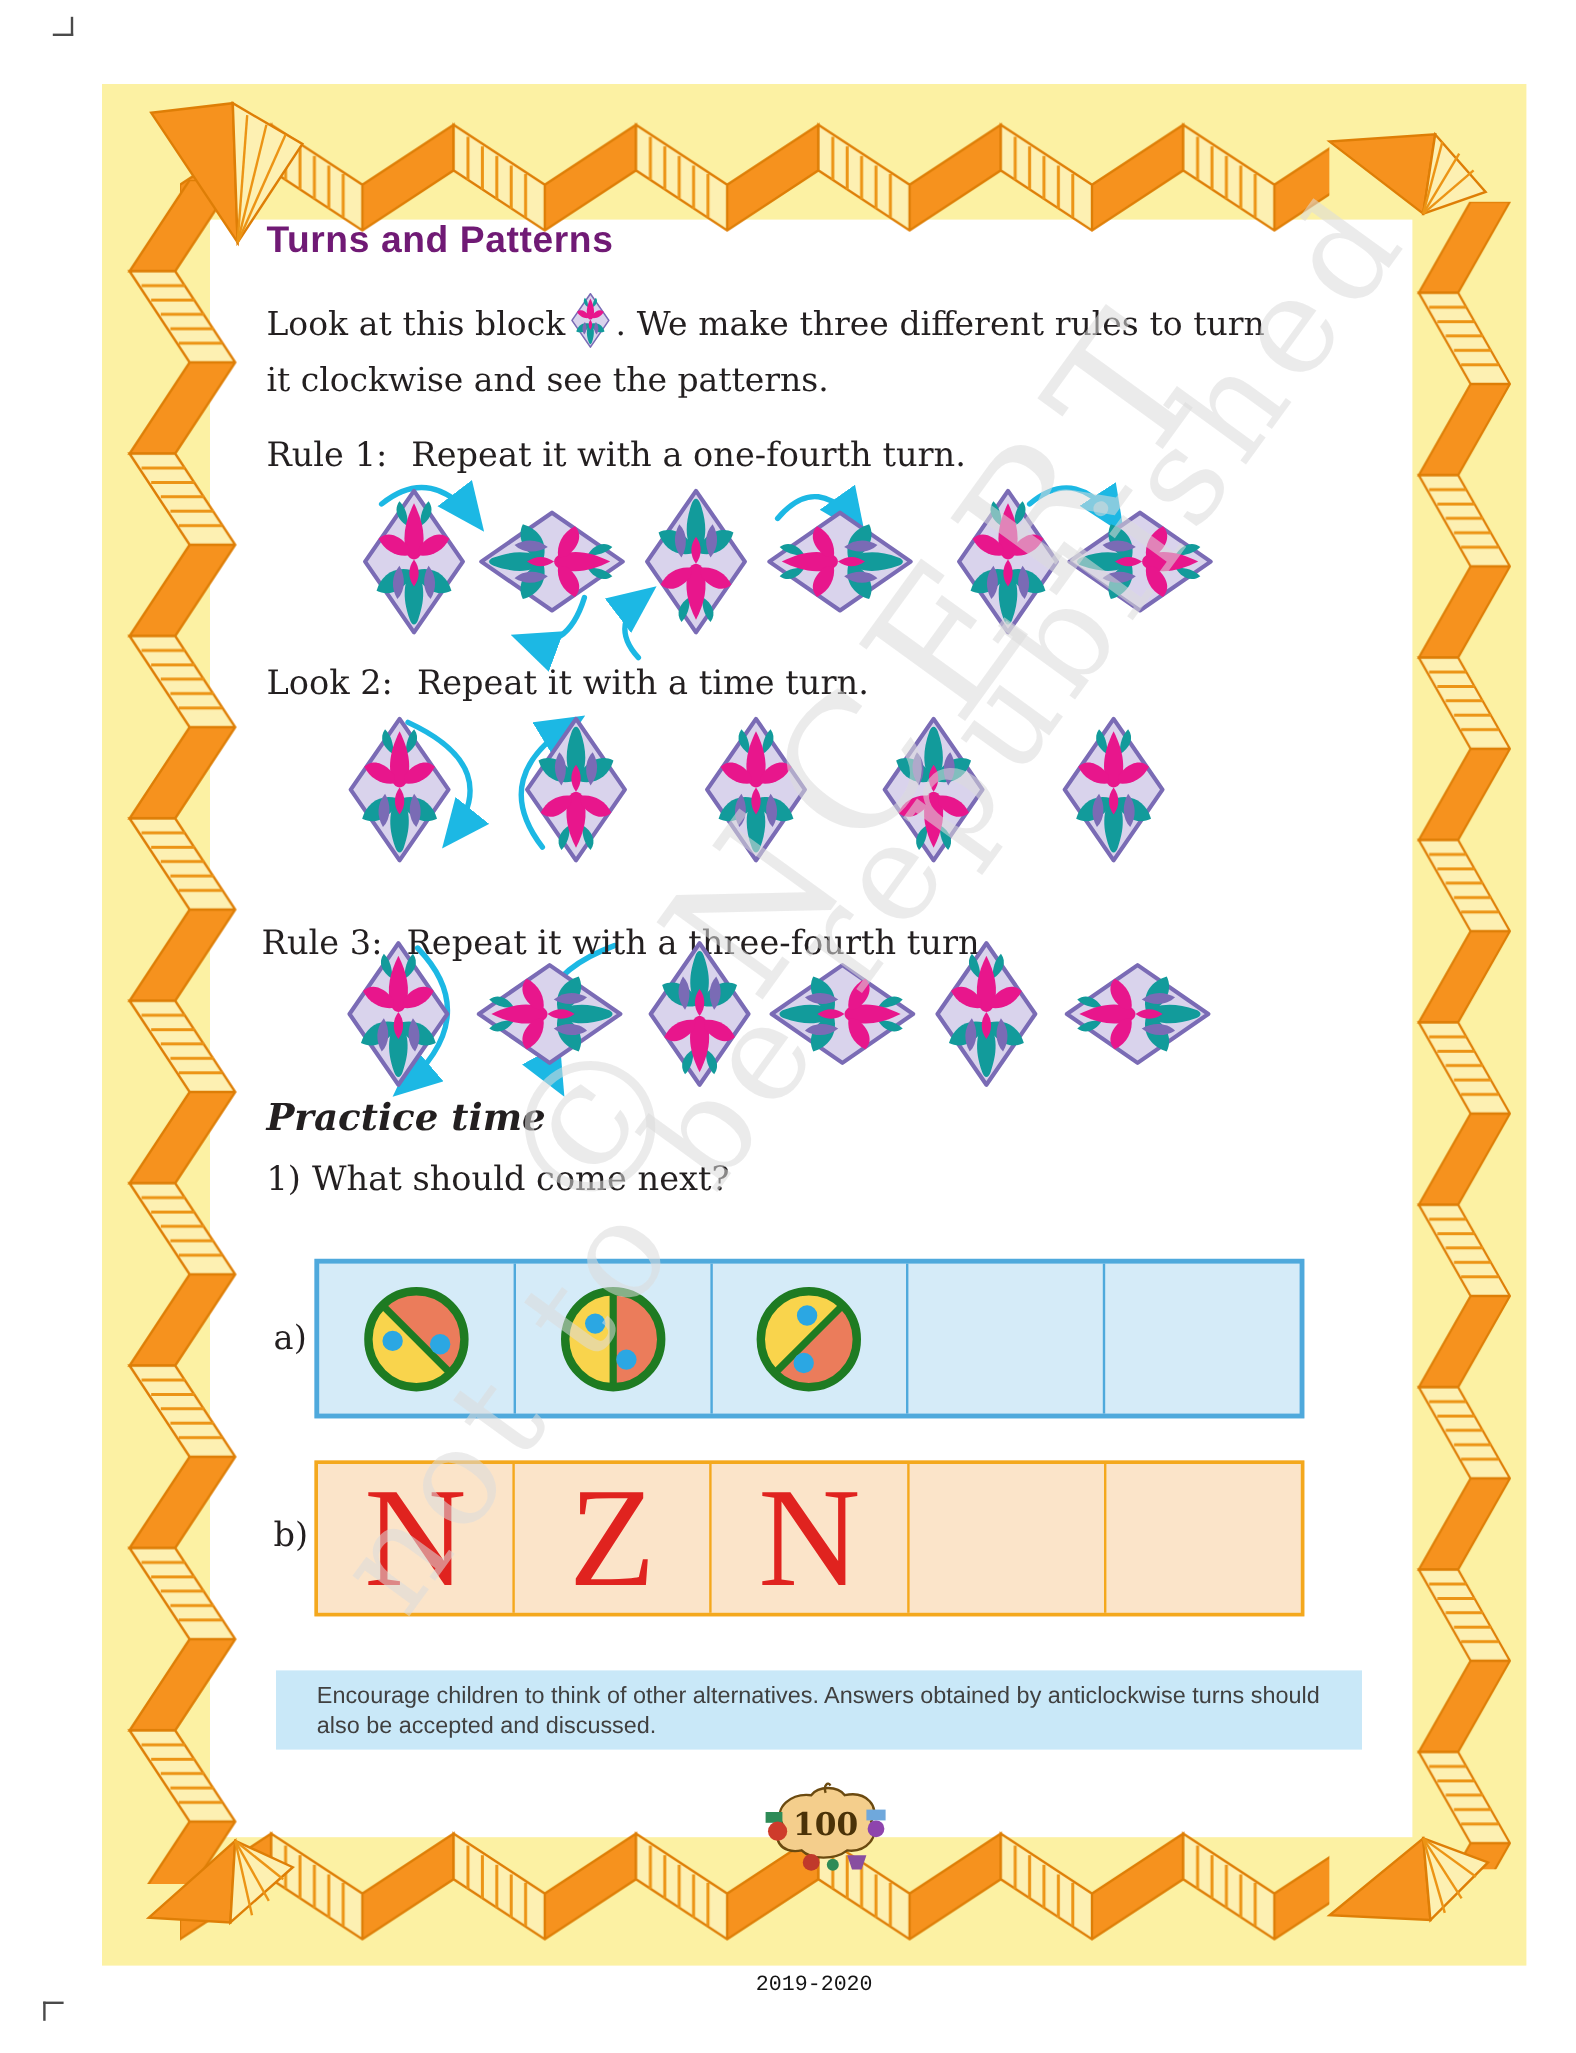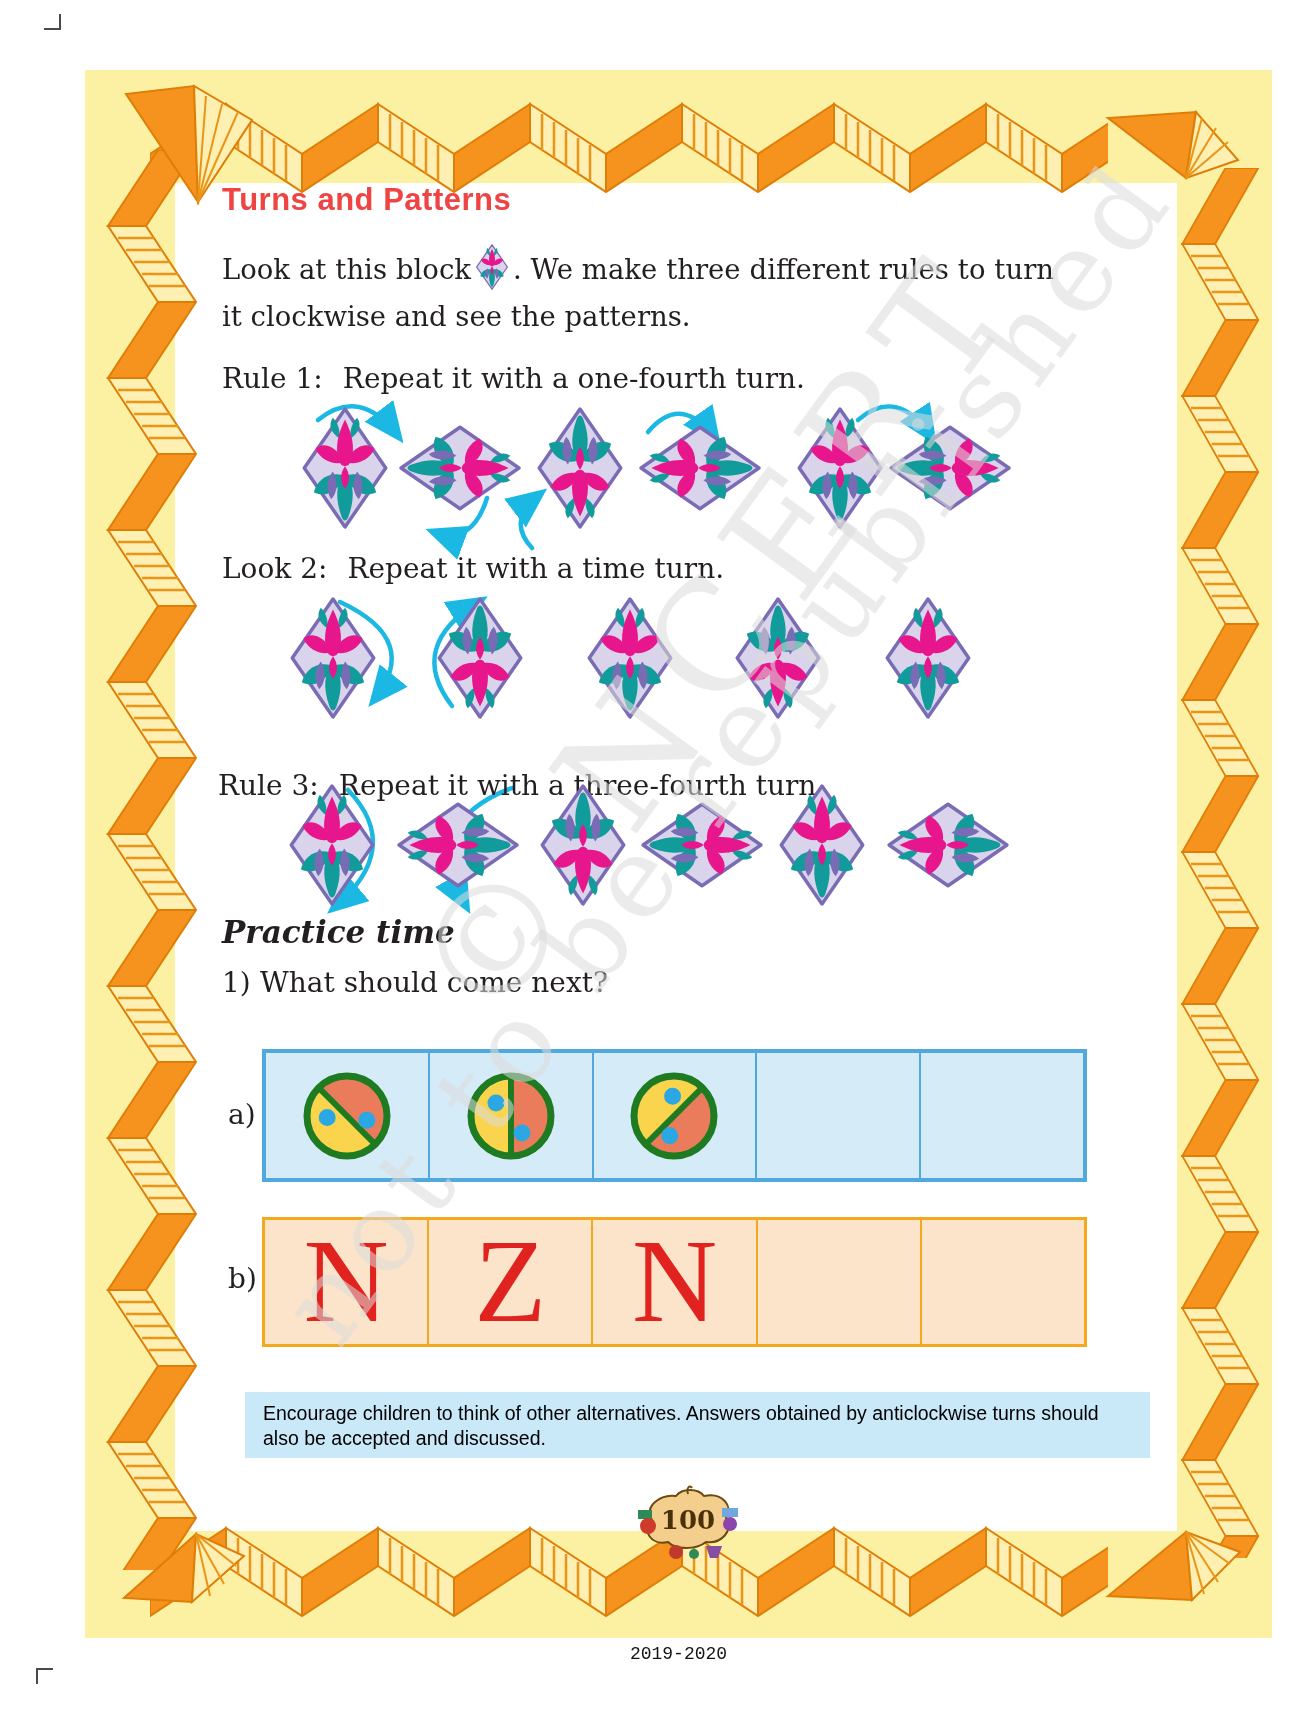--- a/index.html
+++ b/index.html
@@ -7,44 +7,44 @@
           font-family:"DejaVu Serif",serif;color:#231F20;}
   .page{position:absolute;left:85px;top:70px;width:1187px;height:1568px;background:#FCF1A3;z-index:0;}
   .content{position:absolute;left:175px;top:183px;width:1002px;height:1348px;background:#fff;z-index:1;}
   .band{position:absolute;z-index:2;}
   .fx{position:absolute;left:0;top:0;width:1313px;height:1711px;z-index:3;pointer-events:none;}
   .cropmark{position:absolute;width:15px;height:14px;z-index:4;}
   .cm-tl{left:44px;top:14px;border-right:2px solid #4a4a4a;border-bottom:2px solid #4a4a4a;}
   .cm-bl{left:36px;top:1668px;border-left:2px solid #4a4a4a;border-top:2px solid #4a4a4a;}
 
   .title{position:absolute;left:222px;top:182px;font-family:"Liberation Sans",sans-serif;
-         font-weight:bold;font-size:31px;color:#ef4444;letter-spacing:.5px;z-index:4;}
+         font-weight:bold;font-size:31px;color:#701a75;letter-spacing:.5px;z-index:4;}
   .intro{position:absolute;left:222px;top:243px;width:832px;font-size:27.5px;line-height:47px;
          text-align:justify;z-index:4;}
   .intro .blockicon{display:inline-block;vertical-align:-12px;margin:0 4px;}
   .rulelabel{position:absolute;font-size:28px;z-index:4;white-space:nowrap;}
   .rulelabel .rtext{margin-left:20px;}
   .blockrow{position:absolute;left:0;width:1313px;height:130px;z-index:4;}
   .block{position:absolute;top:0;width:130px;height:130px;}
 
   .practice{position:absolute;left:222px;top:914px;font-size:31px;font-weight:bold;font-style:italic;z-index:4;}
   .qline{position:absolute;top:966px;font-size:28px;z-index:4;}
   .rowlabel{position:absolute;left:228px;font-size:28px;z-index:4;}
 
   .ptable{position:absolute;left:262px;width:825px;display:flex;box-sizing:border-box;z-index:4;}
   .ptable-a{top:1049px;height:133px;background:#D5EBF8;border:4px solid #4FA9DC;}
   .ptable-a .pcell{flex:1;border-right:2px solid #4FA9DC;display:flex;align-items:center;justify-content:center;}
   .ptable-b{top:1217px;height:130px;background:#FBE4C9;border:3px solid #F4A81D;}
   .ptable-b .pcell{flex:1;border-right:2px solid #F4A81D;display:flex;align-items:center;justify-content:center;}
   .ptable .pcell:last-child{border-right:none;}
   .letter{font-family:"Liberation Serif",serif;font-size:118px;line-height:1;color:#E0231F;}
 
-  .note{position:absolute;left:245px;top:1392px;width:905px;height:66px;background:#C9E8F8;
-        box-sizing:border-box;padding:9px 18px;font-family:"Liberation Sans",sans-serif;
-        font-size:19.5px;line-height:25px;color:#000000;z-index:4;}
+  .note{position:absolute;left:230px;top:1392px;width:905px;height:66px;background:#C9E8F8;
+        box-sizing:border-box;padding:9px 34px;font-family:"Liberation Sans",sans-serif;
+        font-size:19.5px;line-height:25px;color:#404040;z-index:4;}
   .badge{position:absolute;left:634px;top:1482px;z-index:6;}
   .footer{position:absolute;left:85px;top:1644px;width:1187px;text-align:center;
           font-family:Liberation Mono, monospace;font-size:18px;color:#141414;z-index:4;}
 
   .wm{position:absolute;z-index:5;pointer-events:none;color:#DCDCDC;opacity:.55;
       font-family:"DejaVu Serif",serif;white-space:nowrap;}
   .wm1{left:380px;top:950px;font-size:150px;letter-spacing:20px;transform:rotate(-54deg);transform-origin:0 0;}
   .wm2{left:255px;top:1290px;font-size:112px;letter-spacing:10px;transform:rotate(-54deg);transform-origin:0 0;}
 </style>
 </head>

